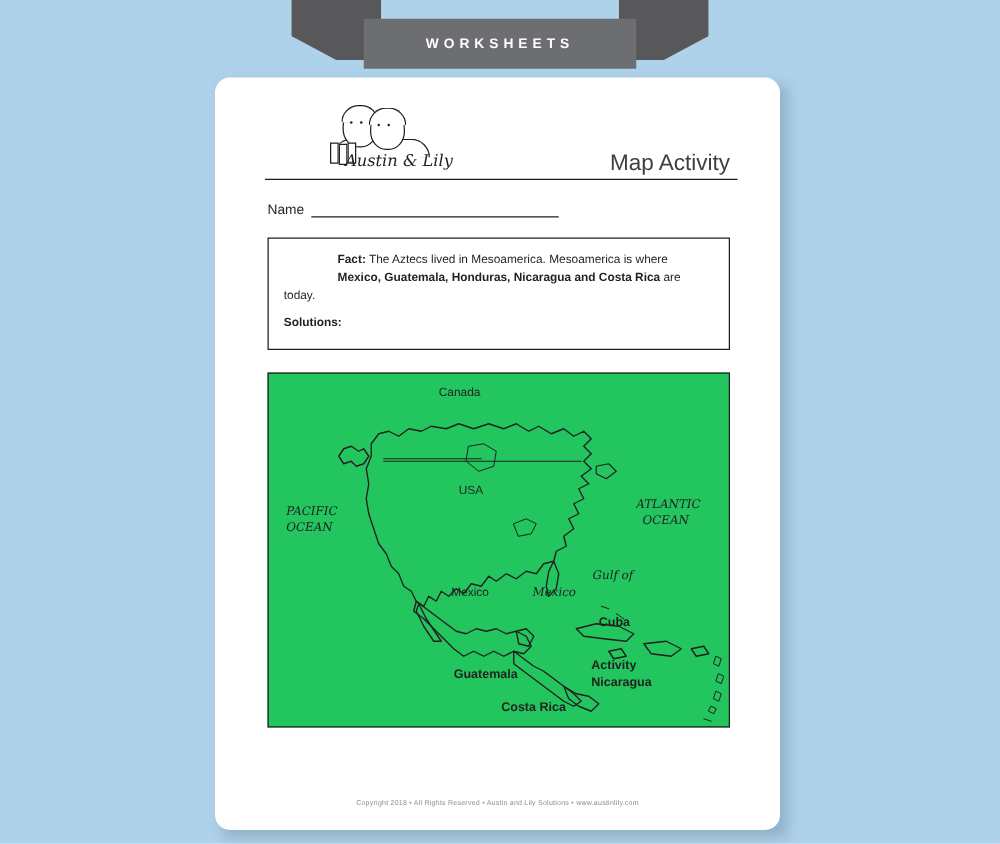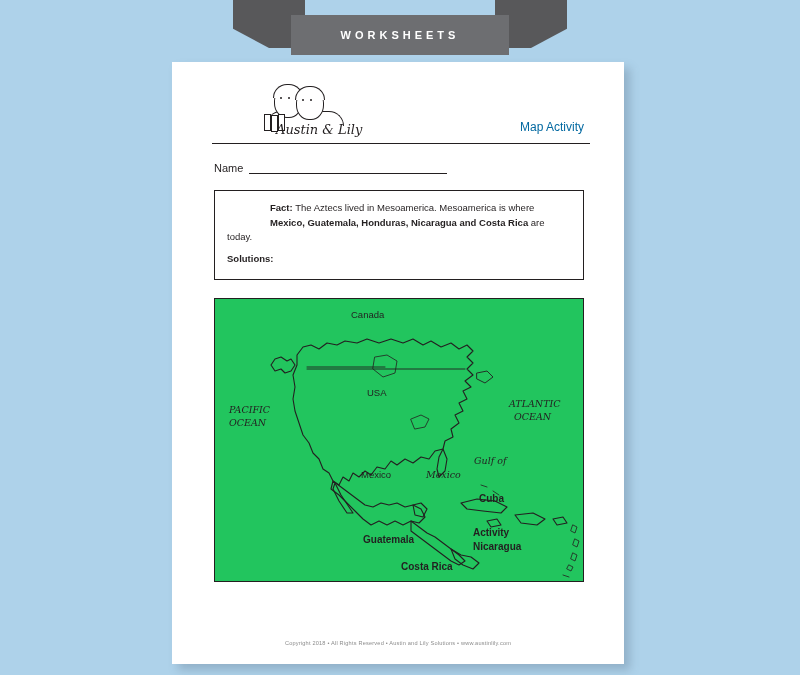--- a/index.html
+++ b/index.html
@@ -70,20 +70,21 @@
   .page {
     position: absolute;
     left: 172px;
     top: 62px;
     width: 452px;
     height: 602px;
     background: #ffffff;
     box-sizing: border-box;
     padding: 22px 34px 10px 34px;
     overflow: hidden;
+    border-radius: 12px;
   }
 
   
   .header {
     position: relative;
     height: 62px;
   }
   .logo {
     position: absolute;
     left: 42px;
@@ -154,22 +155,22 @@
     font-family: "DejaVu Serif", serif;
     font-style: italic;
     font-size: 13px;
     color: #231f20;
     white-space: nowrap;
   }
   .title {
     position: absolute;
     right: 6px;
     top: 36px;
-    font-size: 12px;
-    color: #0369a1;
+    font-size: 18px;
+    color: #404040;
     font-family: "Liberation Sans", sans-serif;
   }
   .title-rule {
     position: absolute;
     left: 6px;
     right: 0;
     top: 59px;
     border-bottom: 1.6px solid #231f20;
   }
 

